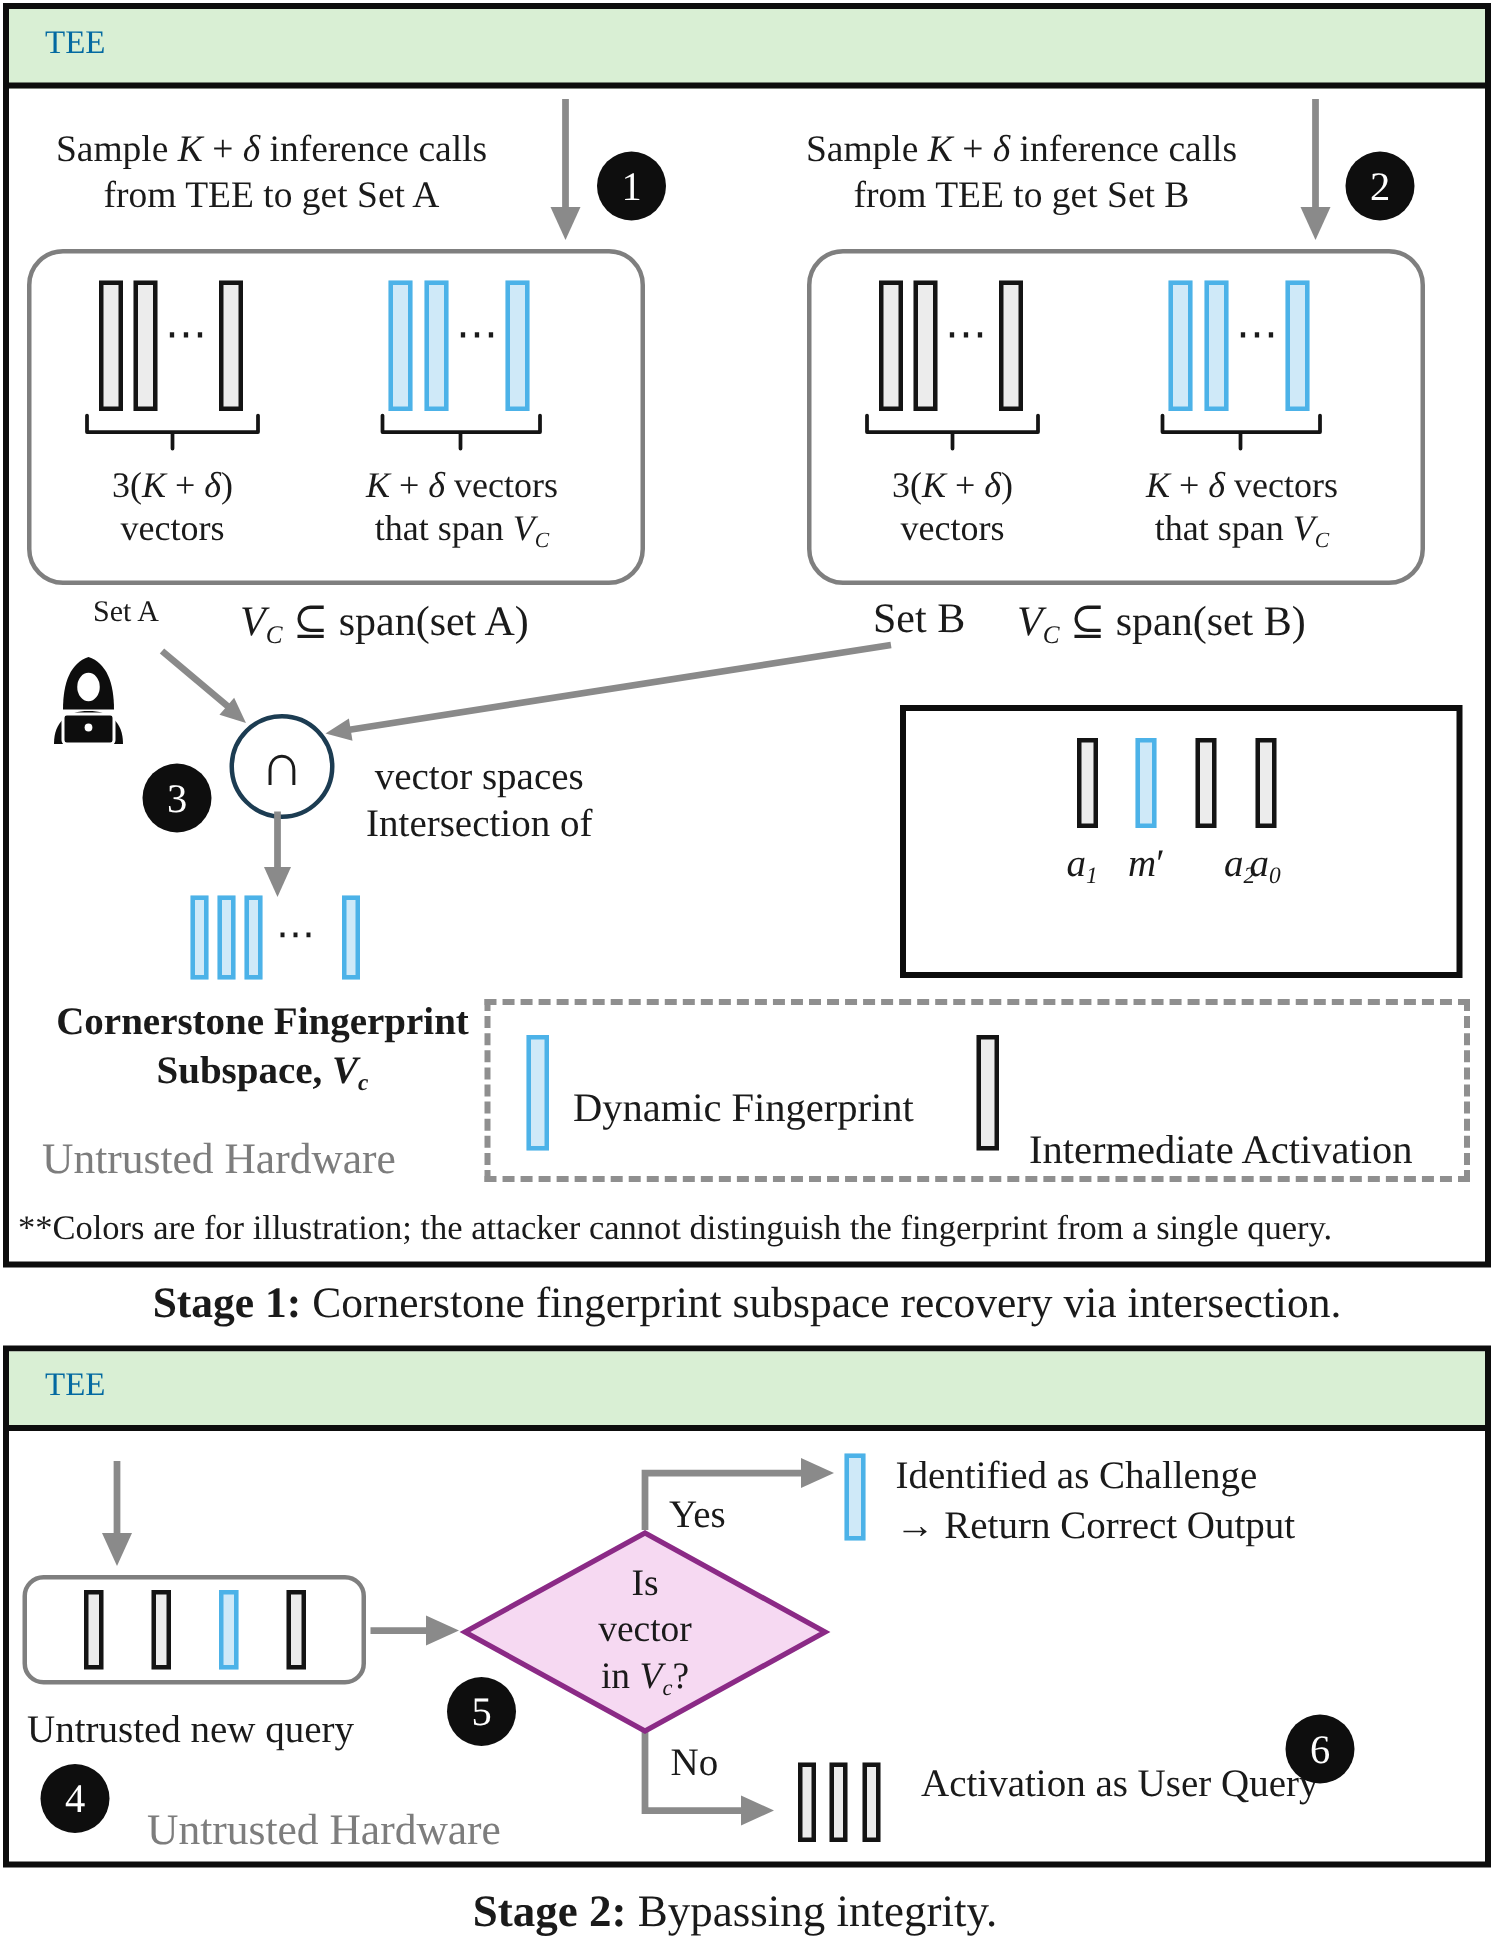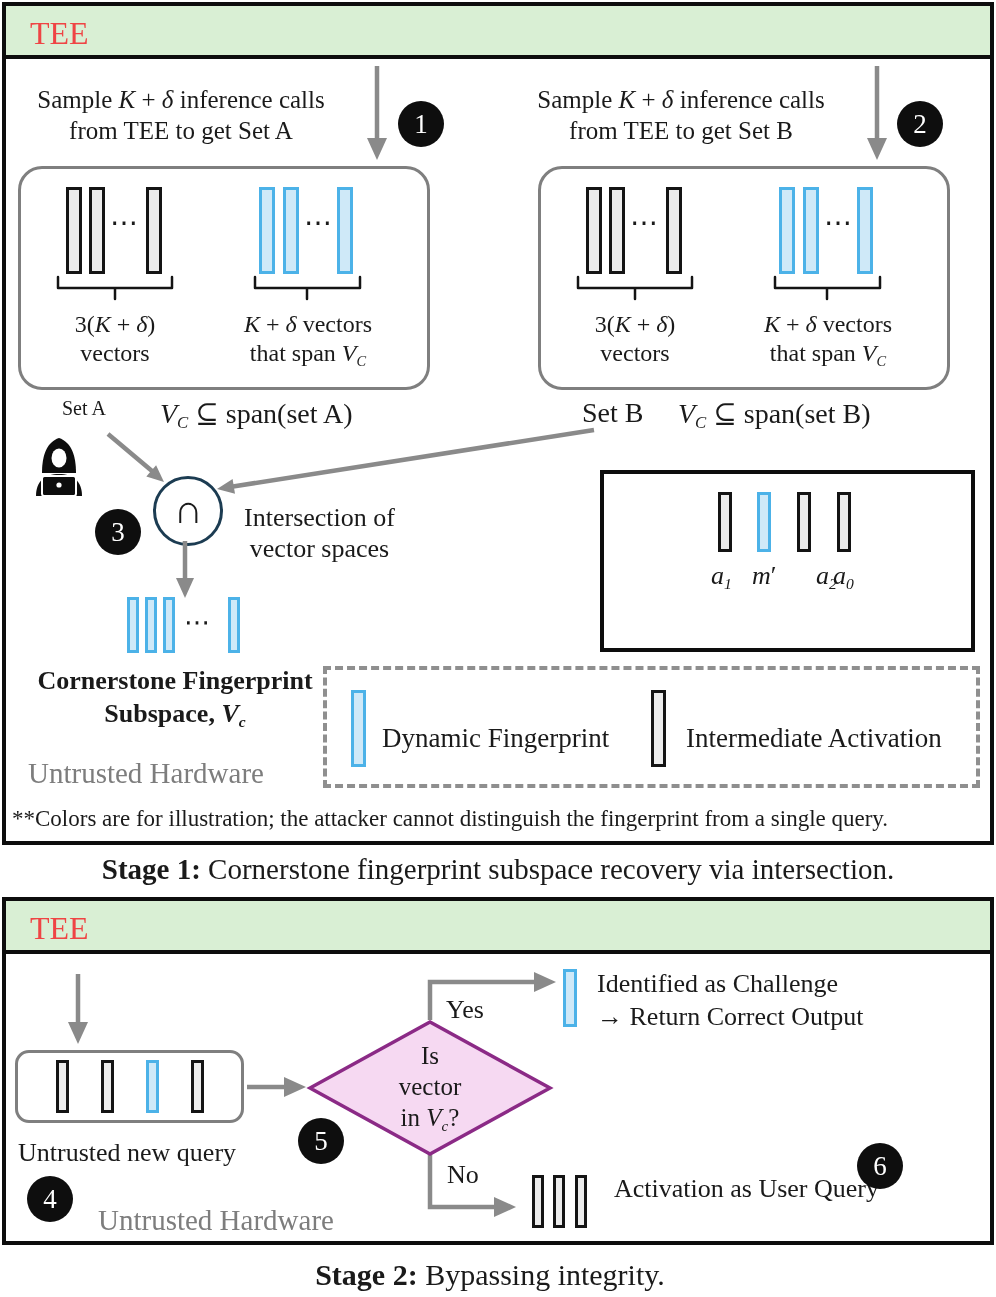--- a/index.html
+++ b/index.html
@@ -1,21 +1,21 @@
 <!DOCTYPE html>
 <html><head>
 <meta charset="utf-8">
 <style>
   html,body{margin:0;padding:0;background:#fff;}
   .page{position:relative;width:996px;height:1297px;background:#fff;overflow:hidden;
         font-family:"Liberation Serif","DejaVu Serif",serif;color:#1a1a1a;}
   .abs{position:absolute;}
   .frame{position:absolute;border:4px solid #0d0d0d;background:#fff;box-sizing:border-box;}
   .banner{position:absolute;background:#d9efd4;border-bottom:4px solid #0d0d0d;box-sizing:border-box;}
-  .banner-text{position:absolute;font-size:32px;color:#ef4444;white-space:nowrap;}
+  .banner-text{position:absolute;font-size:22px;color:#0369a1;white-space:nowrap;}
   .panel{position:absolute;border:3px solid #7f7f7f;border-radius:24px;background:#fff;box-sizing:border-box;}
   .bar{position:absolute;box-sizing:border-box;border:3px solid #141414;background:#ececec;}
   .bar.blue{border-color:#4cb2e8;background:#cfe9f8;}
   .badge{position:absolute;width:46px;height:46px;border-radius:50%;background:#0e0e0e;color:#fff;
          font-size:27px;display:flex;align-items:center;justify-content:center;}
   .txt{position:absolute;white-space:nowrap;}
   .blk{position:absolute;}
   .ctr{text-align:center;}
   .it{font-style:italic;}
   .b{font-weight:bold;}
@@ -162,38 +162,38 @@
     <div><span class="it">K</span><span> + </span><span class="it">δ</span><span> vectors</span></div>
     <div><span>that span </span><span class="it">V</span><span class="sub">C</span></div>
   </div>
 
   <div class="txt" style="left:62px;top:397px;font-size:20px;">Set A</div>
   <div class="txt" style="left:160px;top:397px;font-size:28px;"><span class="it">V</span><span class="sub">C</span><span> ⊆ span(set A)</span></div>
   <div class="txt" style="left:582px;top:397px;font-size:28px;">Set B</div>
   <div class="txt" style="left:678px;top:397px;font-size:28px;"><span class="it">V</span><span class="sub">C</span><span> ⊆ span(set B)</span></div>
 
   <div class="blk ctr" style="left:232px;top:502px;width:175px;font-size:26px;line-height:31px;">
+    <div>vector spaces</div>
     <div>Intersection of</div>
-    <div>vector spaces</div>
   </div>
 
   <div class="blk ctr" style="left:25px;top:664px;width:300px;font-size:26px;line-height:33px;font-weight:bold;">
     <div>Cornerstone Fingerprint</div>
     <div><span>Subspace, </span><span class="it">V</span><span class="sub">c</span></div>
   </div>
 
   <div class="txt gray" style="left:28px;top:757px;font-size:29px;">Untrusted Hardware</div>
 
   <div class="txt" style="left:711px;top:561px;font-size:26px;"><span class="it">a</span><span class="sub">1</span></div>
   <div class="txt" style="left:752px;top:561px;font-size:26px;"><span class="it">m</span><span>′</span></div>
   <div class="txt" style="left:792px;top:561px;font-size:26px;margin-left:24px;"><span class="it">a</span><span class="sub">2</span></div>
   <div class="txt" style="left:833px;top:561px;font-size:26px;"><span class="it">a</span><span class="sub">0</span></div>
 
   <div class="txt" style="left:382px;top:723px;font-size:27px;">Dynamic Fingerprint</div>
-  <div class="txt" style="left:686px;top:723px;font-size:27px;">Intermediate Activation</div>
+  <div class="txt" style="left:686px;top:751px;font-size:27px;">Intermediate Activation</div>
 
   <div class="txt" style="left:12px;top:806px;font-size:23px;">**Colors are for illustration; the attacker cannot distinguish the fingerprint from a single query.</div>
 
   <div class="blk ctr" style="left:0px;top:853px;width:996px;font-size:29px;"><span class="b">Stage 1:</span><span> Cornerstone fingerprint subspace recovery via intersection.</span></div>
 
   <div class="txt" style="left:18px;top:1138px;font-size:26px;">Untrusted new query</div>
 
   <div class="blk ctr" style="left:368px;top:1040px;width:124px;font-size:25px;line-height:31px;">
     <div>Is</div>
     <div>vector</div>

